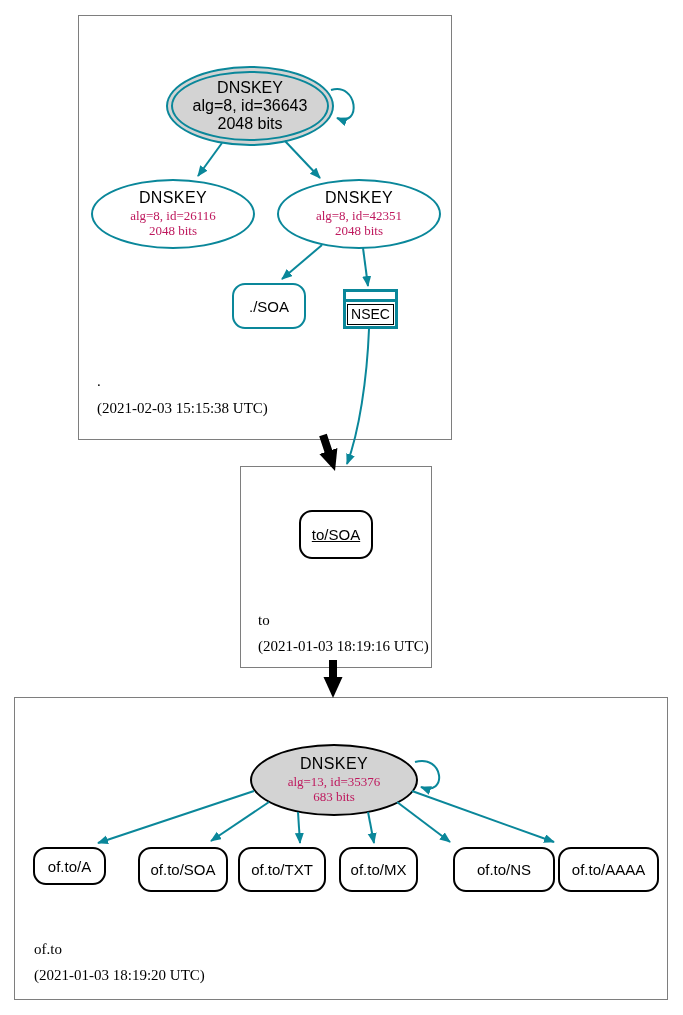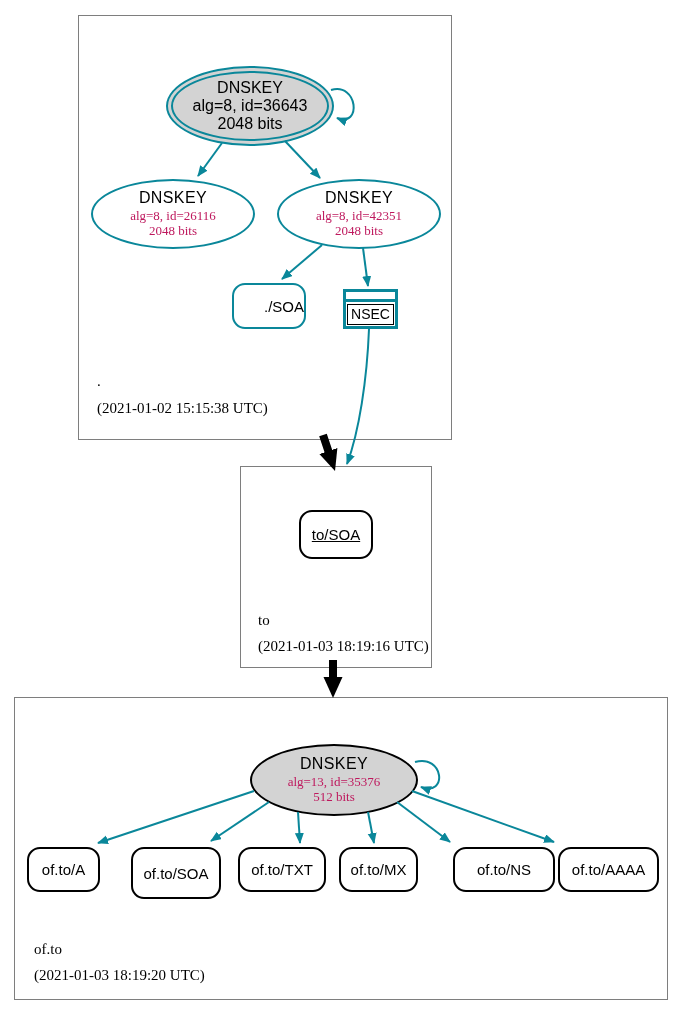--- a/index.html
+++ b/index.html
@@ -10,21 +10,21 @@
   .cluster{position:absolute;border:1px solid #7e7e7e;background:transparent;}
   .cluster-label{position:absolute;font-family:"Liberation Serif",serif;font-size:15px;color:#000;white-space:nowrap;line-height:1;}
   .ellipse{position:absolute;border-radius:50%;display:flex;flex-direction:column;align-items:center;justify-content:center;text-align:center;box-sizing:border-box;}
   .ellipse .ttl{font-family:"Liberation Sans",sans-serif;font-size:16px;letter-spacing:.4px;color:#000;line-height:1.15;}
   .ellipse .dtl{font-family:"Liberation Serif",serif;font-size:13px;color:#be185d;line-height:1.2;}
   .teal-border{border:2px solid var(--secure,#0a879a);background:#fff;}
   .ksk-outer{position:absolute;border:2px solid var(--secure,#0a879a);border-radius:50%;background:#d3d3d3;box-sizing:border-box;}
   .ksk-inner{position:absolute;top:3px;left:3px;right:3px;bottom:3px;border:2px solid var(--secure,#0a879a);border-radius:50%;background:#d3d3d3;display:flex;flex-direction:column;align-items:center;justify-content:center;text-align:center;box-sizing:border-box;}
   .gray-ellipse{border:2px solid #000;background:#d3d3d3;}
   .rr{position:absolute;box-sizing:border-box;border-radius:13px;display:flex;align-items:center;justify-content:center;font-size:15px;color:#000;background:#fff;white-space:nowrap;}
-  .rr.teal{border:2px solid var(--secure,#0a879a);justify-content:flex-end;}
+  .rr.teal{border:2px solid var(--secure,#0a879a);}
   .rr.black{border:2px solid #000;}
   .nsec{position:absolute;box-sizing:border-box;border:3px solid var(--secure,#0a879a);background:#fff;}
   .nsec-band{height:7px;border-bottom:3px solid var(--secure,#0a879a);}
   .nsec-cellwrap{display:flex;align-items:center;justify-content:center;height:24px;}
   .nsec-cell{border:1px solid #000;font-size:14px;padding:0 3px;line-height:19px;}
   svg.edges{position:absolute;left:0;top:0;pointer-events:none;z-index:6;}
 </style>
 </head>
 <body>
 
@@ -57,43 +57,43 @@
     </div>
 
     <div class="nsec" style="left:264px;top:273px;width:55px;height:40px;">
       <div class="nsec-band"></div>
       <div class="nsec-cellwrap">
         <span class="nsec-cell">NSEC</span>
       </div>
     </div>
 
     <div class="cluster-label" style="left:18px;top:358px;">.</div>
-    <div class="cluster-label" style="left:18px;top:385px;">(2021-01-02 15:15:38 UTC)</div>
+    <div class="cluster-label" style="left:18px;top:385px;">(2021-02-03 15:15:38 UTC)</div>
   </div>
 
   <div class="cluster" style="left:240px;top:466px;width:190px;height:200px;">
     <div class="rr black" style="left:58px;top:43px;width:74px;height:49px;text-decoration:underline;">
       <span>to/SOA</span>
     </div>
     <div class="cluster-label" style="left:17px;top:146px;">to</div>
     <div class="cluster-label" style="left:17px;top:172px;">(2021-01-03 18:19:16 UTC)</div>
   </div>
 
   <div class="cluster" style="left:14px;top:697px;width:652px;height:301px;">
 
     <div class="ellipse gray-ellipse" style="left:235px;top:46px;width:168px;height:72px;">
       <span class="ttl">DNSKEY</span>
       <span class="dtl">alg=13, id=35376</span>
-      <span class="dtl">512 bits</span>
+      <span class="dtl">683 bits</span>
     </div>
 
-    <div class="rr black" style="left:12px;top:149px;width:73px;height:45px;">
+    <div class="rr black" style="left:18px;top:149px;width:73px;height:38px;">
       <span>of.to/A</span>
     </div>
-    <div class="rr black" style="left:116px;top:149px;width:90px;height:52px;">
+    <div class="rr black" style="left:123px;top:149px;width:90px;height:45px;">
       <span>of.to/SOA</span>
     </div>
     <div class="rr black" style="left:223px;top:149px;width:88px;height:45px;">
       <span>of.to/TXT</span>
     </div>
     <div class="rr black" style="left:324px;top:149px;width:79px;height:45px;">
       <span>of.to/MX</span>
     </div>
     <div class="rr black" style="left:438px;top:149px;width:102px;height:45px;">
       <span>of.to/NS</span>

